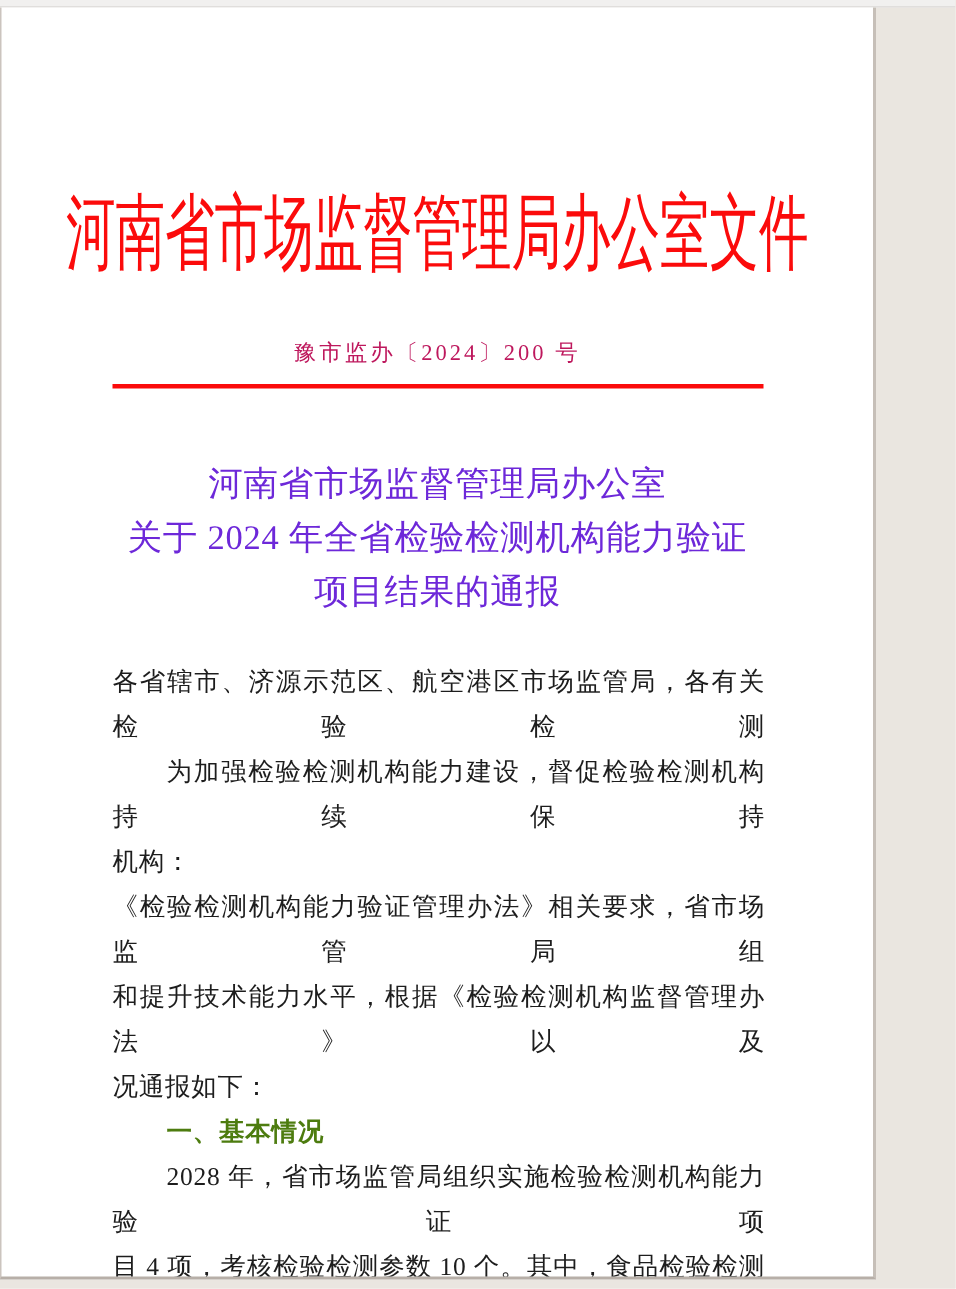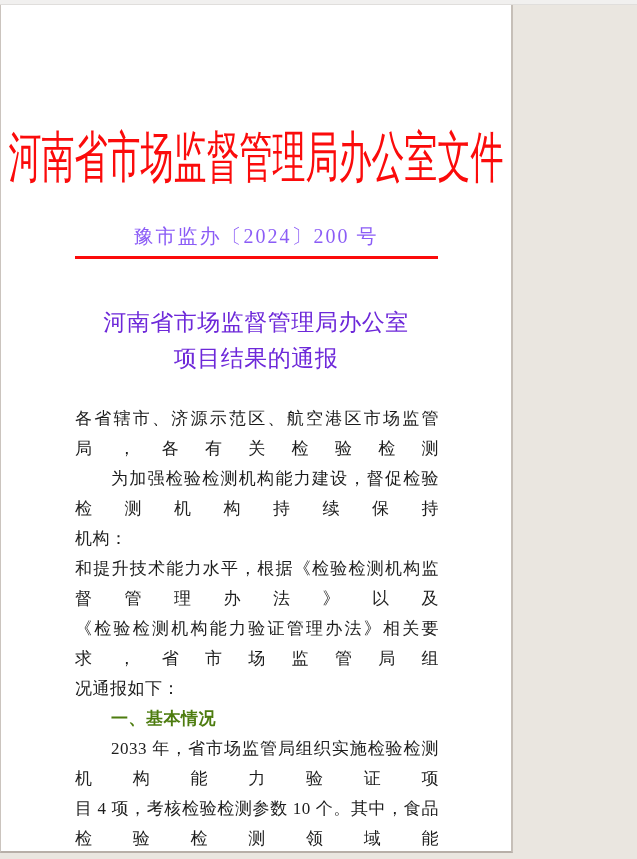--- a/index.html
+++ b/index.html
@@ -18,21 +18,21 @@
     position: absolute;
     top: 0; left: 0; right: 0;
     height: 4px;
     background: #f1f0ef;
     border-bottom: 1px solid #e0dedc;
   }
   .page {
     position: absolute;
     top: 5px;
     left: 0;
-    width: 513px;
+    width: 584px;
     height: 848px;
     box-sizing: border-box;
     background: #ffffff;
     border-left: 1px solid #cbc4be;
     border-right: 2px solid #c6bfb8;
     border-bottom: 2px solid #b7afa8;
     padding-top: 122px;
     overflow: hidden;
   }
   .banner-wrap {
@@ -46,24 +46,24 @@
     line-height: 36px;
     letter-spacing: 0;
     color: var(--accent, #fb0b0b);
     transform: scaleY(1.68);
     transform-origin: center top;
     font-family: "Liberation Serif", "DejaVu Serif", serif;
   }
   .doc-number {
     margin-top: 62px;
     text-align: center;
-    font-size: 20px;
+    font-size: 15px;
     line-height: 22px;
     letter-spacing: 2px;
-    color: #8b5cf6;
+    color: #be185d;
   }
   .red-divider {
     margin: 9px 73px 0 74px;
     border-top: 3px solid var(--accent, #fb0b0b);
     height: 0;
   }
   .title {
     margin-top: 46px;
     text-align: center;
     font-size: 23px;
@@ -102,29 +102,30 @@
     <div class="banner-wrap">
       <span class="banner">河南省市场监督管理局办公室文件</span>
     </div>
 
     <div class="doc-number">豫市监办〔2024〕200 号</div>
 
     <div class="red-divider"></div>
 
     <div class="title">
       <div class="title-line">河南省市场监督管理局办公室</div>
+      <div class="title-line">关于 2024 年全省检验检测机构能力验证</div>
       <div class="title-line">项目结果的通报</div>
     </div>
 
     <div class="body">
       <div class="bl j">各省辖市、济源示范区、航空港区市场监管局，各有关检验检测</div>
       <div class="bl j ind">为加强检验检测机构能力建设，督促检验检测机构持续保持</div>
       <div class="bl">机构：</div>
+      <div class="bl j">《检验检测机构能力验证管理办法》相关要求，省市场监管局组</div>
       <div class="bl j">和提升技术能力水平，根据《检验检测机构监督管理办法》以及</div>
-      <div class="bl j">《检验检测机构能力验证管理办法》相关要求，省市场监管局组</div>
       <div class="bl">况通报如下：</div>
       <div class="bl ind hd">一、基本情况</div>
-      <div class="bl j ind">2033 年，省市场监管局组织实施检验检测机构能力验证项</div>
+      <div class="bl j ind">2028 年，省市场监管局组织实施检验检测机构能力验证项</div>
       <div class="bl j">目 4 项，考核检验检测参数 10 个。其中，食品检验检测领域能</div>
     </div>
 
   </div>
 </div>
 
 </body></html>

